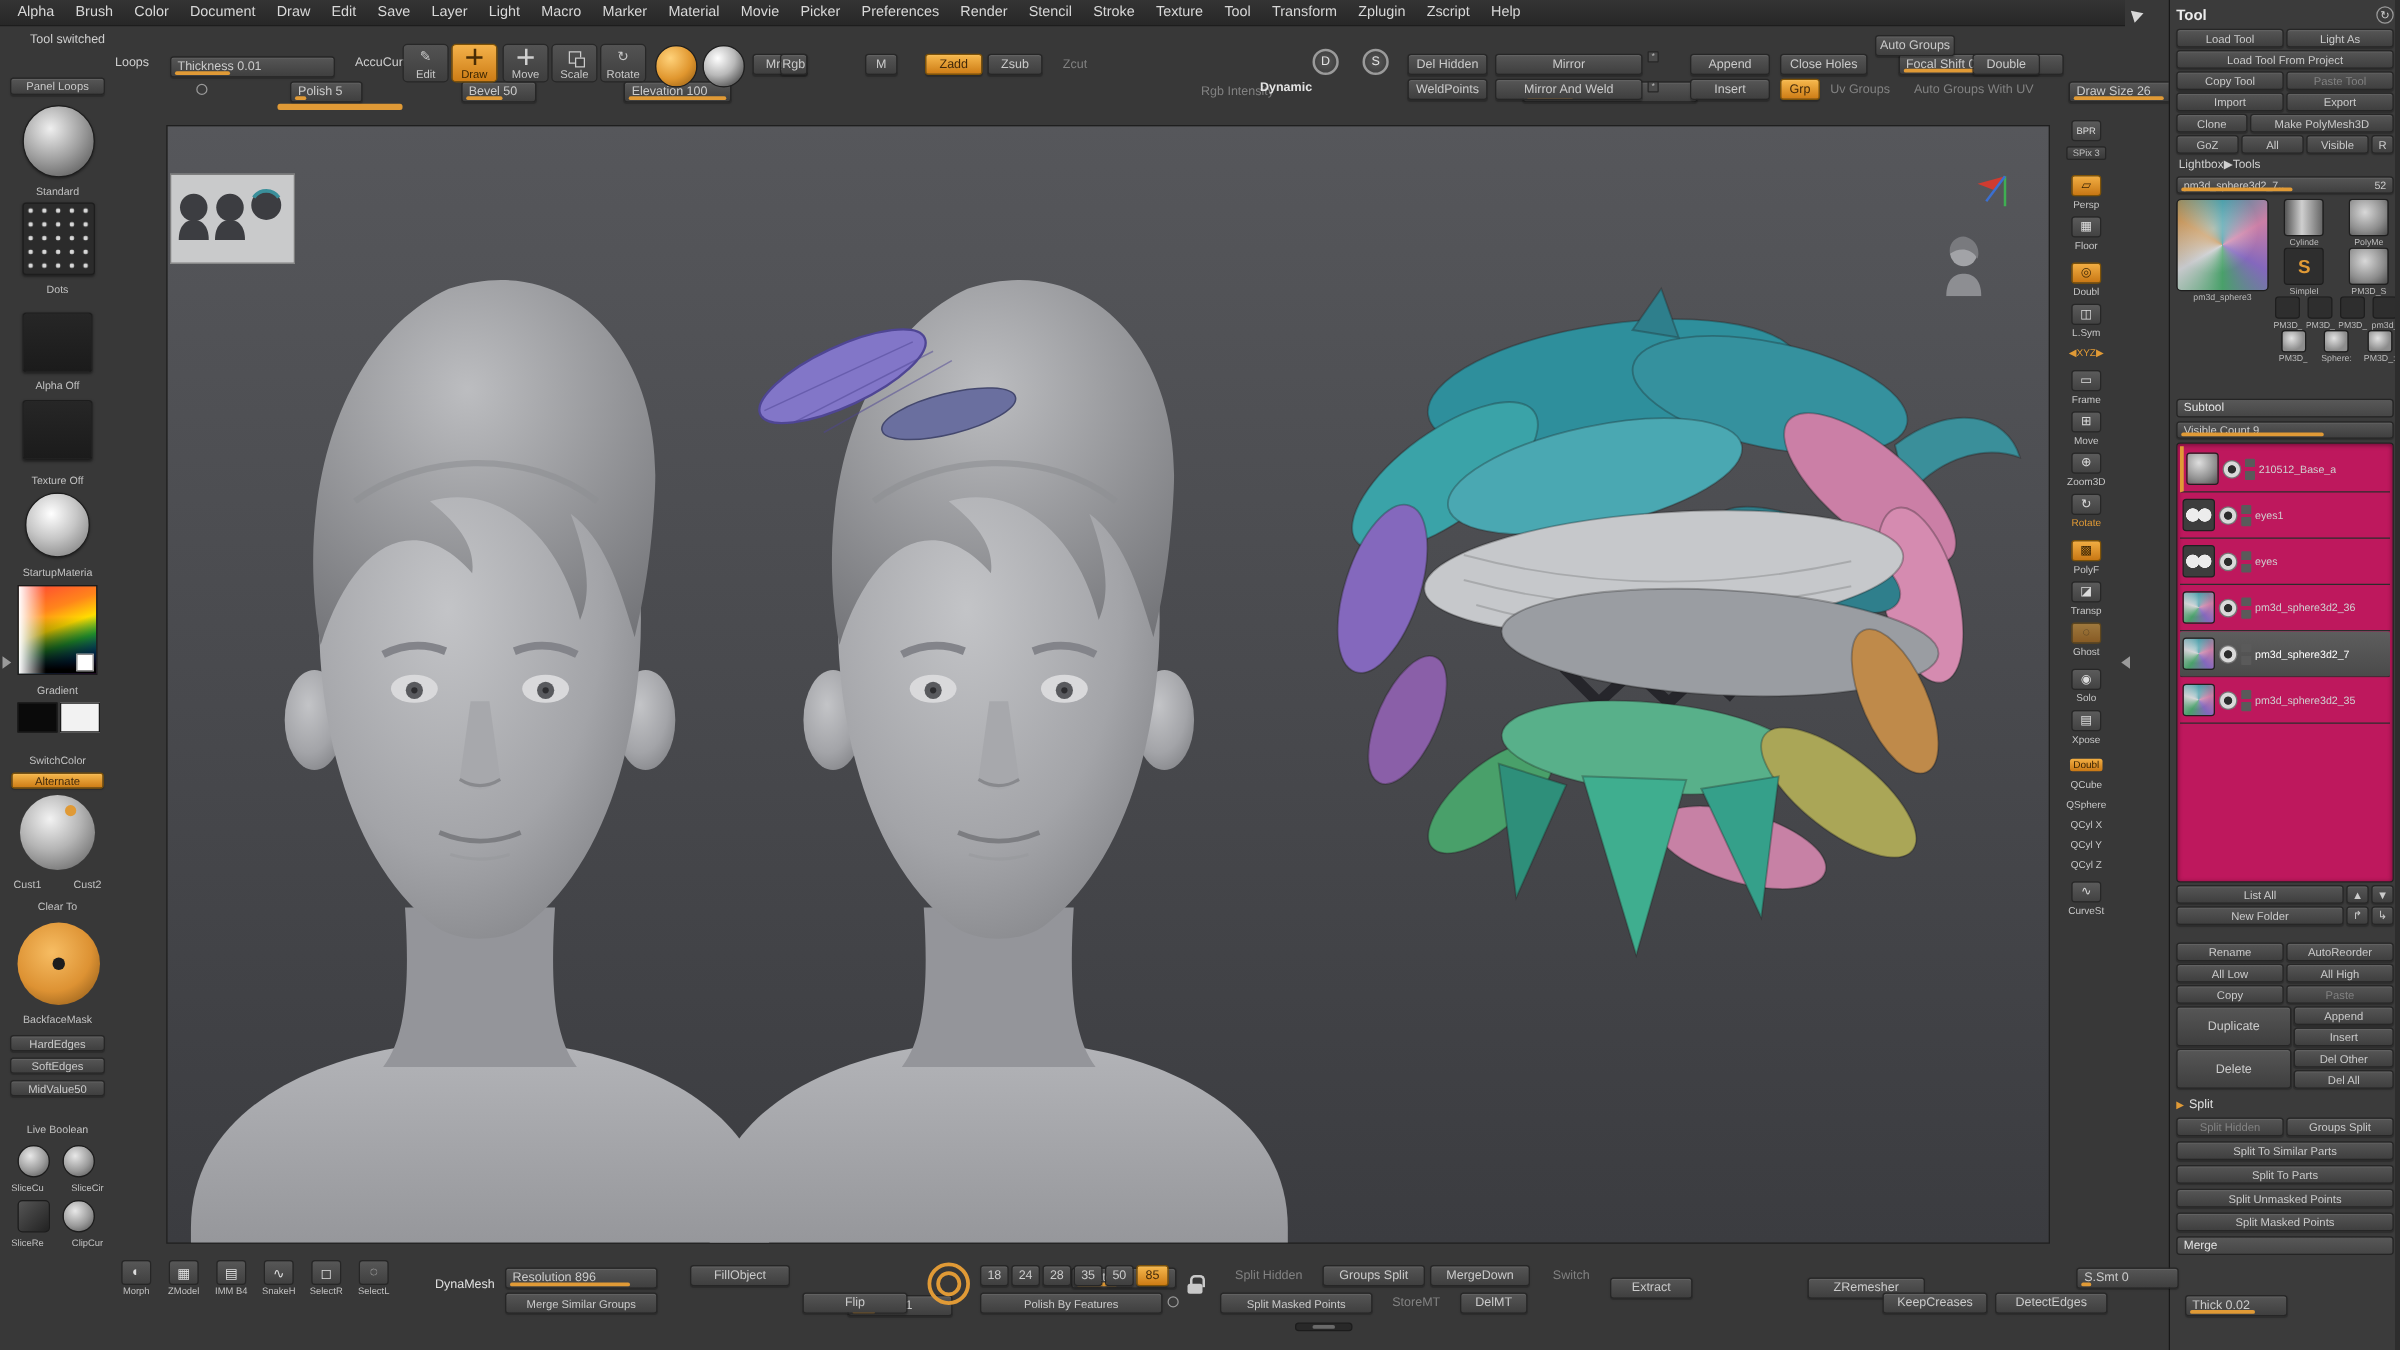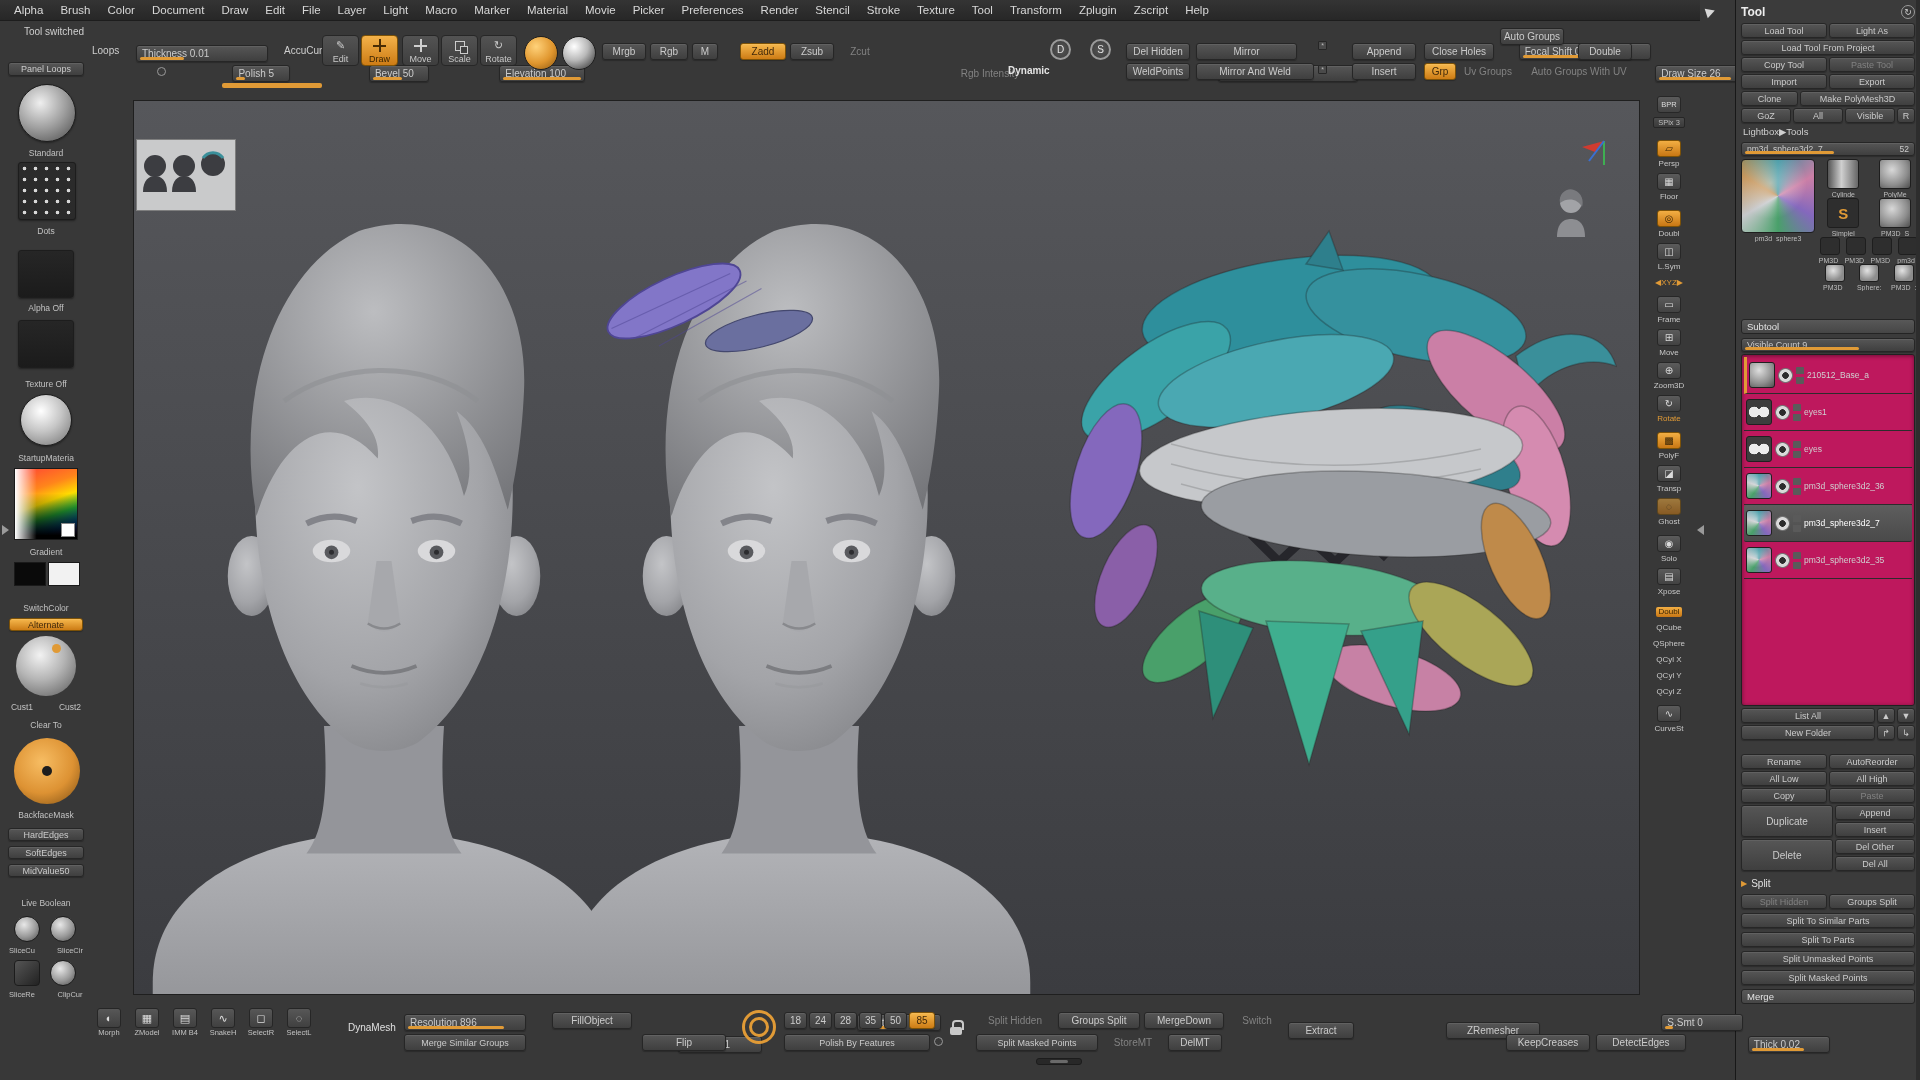--- a/index.html
+++ b/index.html
@@ -160,21 +160,21 @@
 
 <div class="app">
 
   <div class="menubar">
     <span class="menu-item">Alpha</span>
     <span class="menu-item">Brush</span>
     <span class="menu-item">Color</span>
     <span class="menu-item">Document</span>
     <span class="menu-item">Draw</span>
     <span class="menu-item">Edit</span>
-    <span class="menu-item">File</span>
+    <span class="menu-item">Save</span>
     <span class="menu-item">Layer</span>
     <span class="menu-item">Light</span>
     <span class="menu-item">Macro</span>
     <span class="menu-item">Marker</span>
     <span class="menu-item">Material</span>
     <span class="menu-item">Movie</span>
     <span class="menu-item">Picker</span>
     <span class="menu-item">Preferences</span>
     <span class="menu-item">Render</span>
     <span class="menu-item">Stencil</span>
@@ -239,21 +239,21 @@
       <span class="icbox">↻</span>
       <span>Rotate</span>
     </div>
 
     <span class="bcirc orange" style="left:524px;top:15px"></span>
     <span class="bcirc gray" style="left:562px;top:15px"></span>
 
     <div class="btn abs" style="left:602px;top:22px;width:44px">
         <span>Mrgb</span>
       </div>
-    <div class="btn abs" style="left:650px;top:22px;width:38px">
+    <div class="btn abs" style="left:624px;top:22px;width:22px">
         <span>Rgb</span>
       </div>
     <div class="btn abs" style="left:692px;top:22px;width:26px">
         <span>M</span>
       </div>
     <div class="btn slider dim abs flat" style="left:602px;top:42px;width:120px">
       <span>Rgb Intensity</span>
     </div>
 
     <div class="btn orange abs" style="left:740px;top:22px;width:46px">
@@ -283,21 +283,21 @@
     <span class="ds" style="left:1050px;top:18px">
         <span>D</span>
       </span>
     <span class="ds" style="left:1090px;top:18px">
         <span>S</span>
       </span>
 
     <div class="btn abs" style="left:1126px;top:22px;width:64px">
         <span>Del Hidden</span>
       </div>
-    <div class="btn abs" style="left:1196px;top:22px;width:101px">
+    <div class="btn abs" style="left:1196px;top:22px;width:118px">
         <span>Mirror</span>
       </div>
     <span class="xsq" style="left:1318px;top:20px">
         <span>*</span>
       </span>
     <div class="btn abs" style="left:1126px;top:42px;width:64px">
         <span>WeldPoints</span>
       </div>
     <div class="btn abs" style="left:1196px;top:42px;width:118px">
         <span>Mirror And Weld</span>

